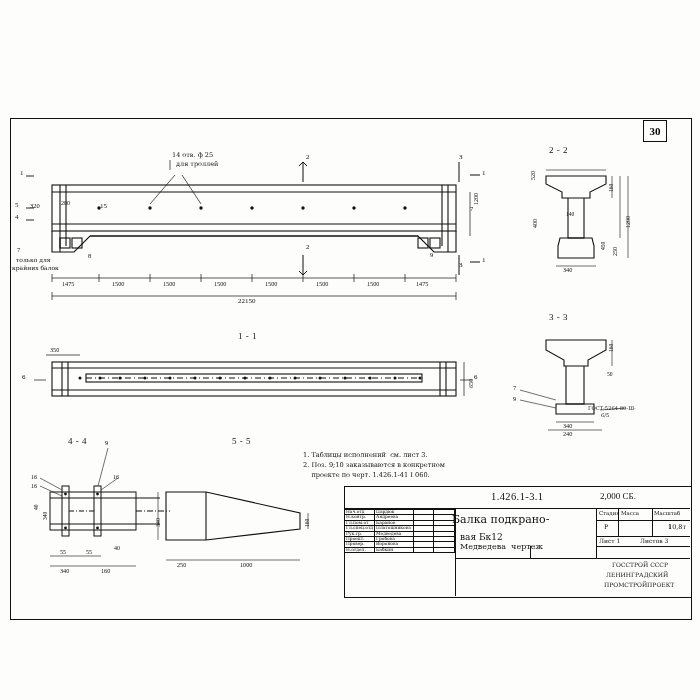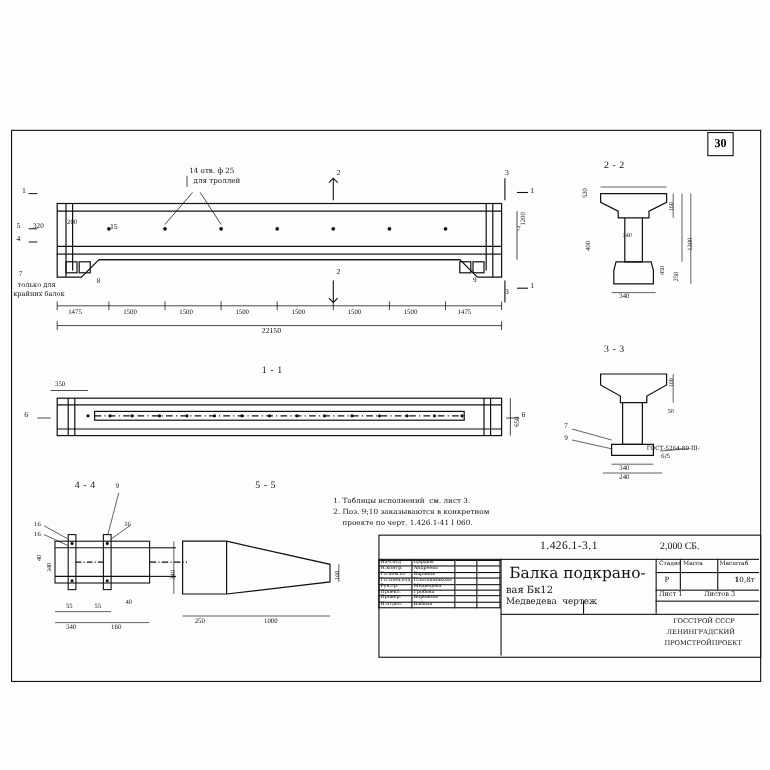--- a/index.html
+++ b/index.html
@@ -304,21 +304,21 @@
   <div class="thin" style="left:596px;top:536px;width:94px;height:1px;"></div>
   <div class="thin" style="left:596px;top:546px;width:94px;height:1px;"></div>
   <div class="thin" style="left:455px;top:558px;width:235px;height:1px;"></div>
   <div class="thin" style="left:618px;top:508px;width:1px;height:28px;"></div>
   <div class="thin" style="left:652px;top:508px;width:1px;height:28px;"></div>
   <div class="thin" style="left:530px;top:546px;width:1px;height:12px;"></div>
 
   <div class="lbl" style="left:491px;top:491px;font-size:10.5px;letter-spacing:0.4px;">1.426.1-3.1</div>
   <div class="lbl" style="left:600px;top:492px;font-size:9px;">2,000 СБ.</div>
 
-  <div class="lbl cyr" style="left:463px;top:514px;font-size:14px;">Балка подкрано-</div>
+  <div class="lbl cyr" style="left:452px;top:514px;font-size:11px;">Балка подкрано-</div>
   <div class="lbl cyr" style="left:460px;top:533px;font-size:9px;">вая Бк12</div>
   <div class="lbl cyr" style="left:460px;top:543px;font-size:8px;">Медведева  чертеж</div>
 
   <div class="lbl cyr" style="left:599px;top:511px;font-size:5.4px;">Стадия</div>
   <div class="lbl cyr" style="left:621px;top:511px;font-size:5.4px;">Масса</div>
   <div class="lbl cyr" style="left:654px;top:511px;font-size:5.4px;">Масштаб</div>
   <div class="lbl cyr" style="left:604px;top:524px;font-size:6.5px;">Р</div>
   <div class="lbl cyr" style="left:624px;top:524px;font-size:6.5px;margin-left:44px;">10,8т</div>
   <div class="lbl cyr" style="left:668px;top:524px;font-size:6.5px;">1</div>
   <div class="lbl cyr" style="left:599px;top:538px;font-size:6px;">Лист 1</div>

